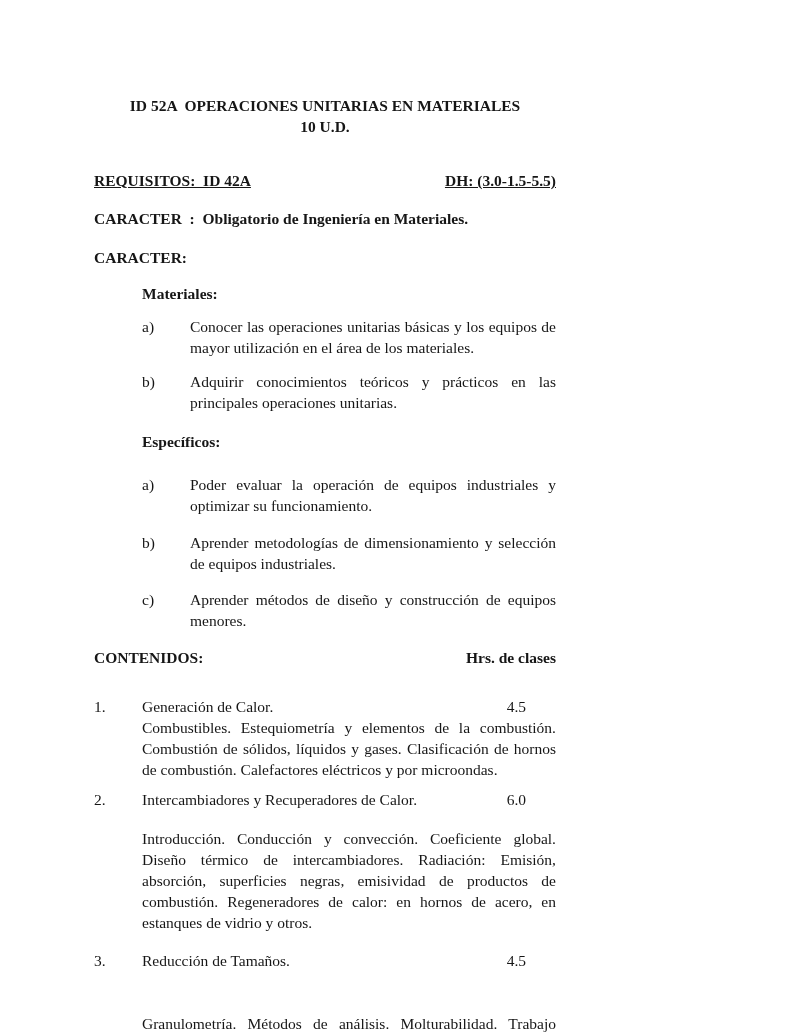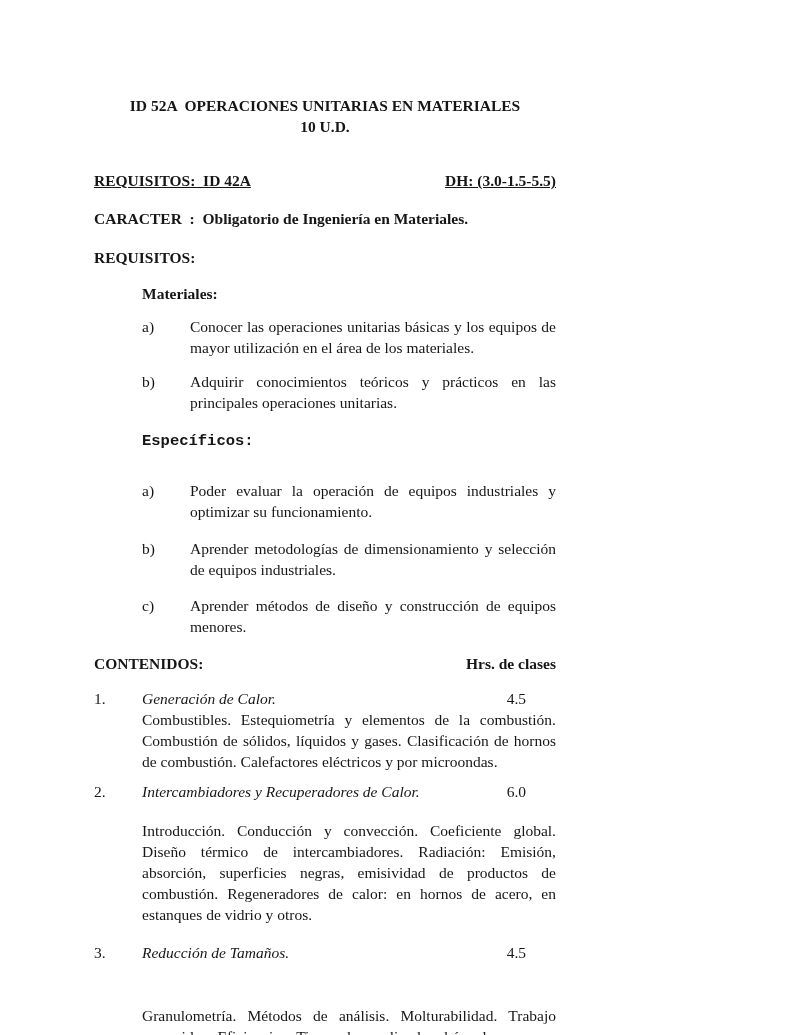--- a/index.html
+++ b/index.html
@@ -23,36 +23,36 @@
   .prewrap { white-space: pre-wrap; }
 
   .doc-title-block { text-align: center; margin-bottom: 33px; }
   .doc-title-block div { font-weight: bold; white-space: pre-wrap; }
 
   .info-line1 { display: flex; justify-content: space-between; margin-bottom: 17px; text-decoration: underline; }
   .info-line2 { margin-bottom: 18px; }
 
   #objetivos-heading { margin-bottom: 15px; }
   .sub-heading { margin-left: 48px; margin-bottom: 12px; }
-  #especificos-heading { margin-bottom: 28px; font-family: Liberation Mono, monospace; }
+  #especificos-heading { margin-bottom: 22px; }
 
   .lettered { display: flex; margin-left: 48px; text-align: justify; }
   .lettered .letter { flex: 0 0 48px; }
   .lettered .ltext { flex: 1; }
   #gen-a { margin-bottom: 13px; }
   #gen-b { margin-bottom: 18px; }
   #esp-a { margin-bottom: 16px; }
   #esp-b { margin-bottom: 15px; }
   #esp-c { margin-bottom: 16px; }
 
-  .contenidos-row { display: flex; justify-content: space-between; font-weight: bold; margin-bottom: 14px; }
+  .contenidos-row { display: flex; justify-content: space-between; font-weight: bold; margin-bottom: 28px; }
 
   .item-row { display: flex; }
   .item-row .num { flex: 0 0 48px; }
-  .item-row .item-title { flex: 1; font-style: italic; }
+  .item-row .item-title { flex: 1; }
   .item-row .hours { flex: 0 0 90px; box-sizing: border-box; text-align: right; padding-right: 30px; }
 
   .desc { margin: 0 0 0 48px; text-align: justify; }
   #item-1 .desc { margin-bottom: 9px; }
   #item-2 .desc { margin-top: 18px; margin-bottom: 17px; }
   #item-3 .desc { margin-top: 42px; text-align-last: justify; }
 </style>
 </head>
 <body>
 
@@ -63,21 +63,21 @@
     <div>10 U.D.</div>
   </div>
 
   <div class="info-line1 b">
     <span class="prewrap">REQUISITOS:  ID 42A</span>
     <span>DH: (3.0-1.5-5.5)</span>
   </div>
 
   <div class="info-line2 b prewrap">CARACTER  :  Obligatorio de Ingeniería en Materiales.</div>
 
-  <div id="objetivos-heading" class="b">REQUISITOS:</div>
+  <div id="objetivos-heading" class="b">CARACTER:</div>
 
   <div class="sub-heading b">Materiales:</div>
 
   <div id="gen-a" class="lettered">
     <span class="letter">a)</span>
     <span class="ltext">Conocer las operaciones unitarias básicas y los equipos de mayor utilización en el área de los materiales.</span>
   </div>
   <div id="gen-b" class="lettered">
     <span class="letter">b)</span>
     <span class="ltext">Adquirir conocimientos teóricos y prácticos en las principales operaciones unitarias.</span>

